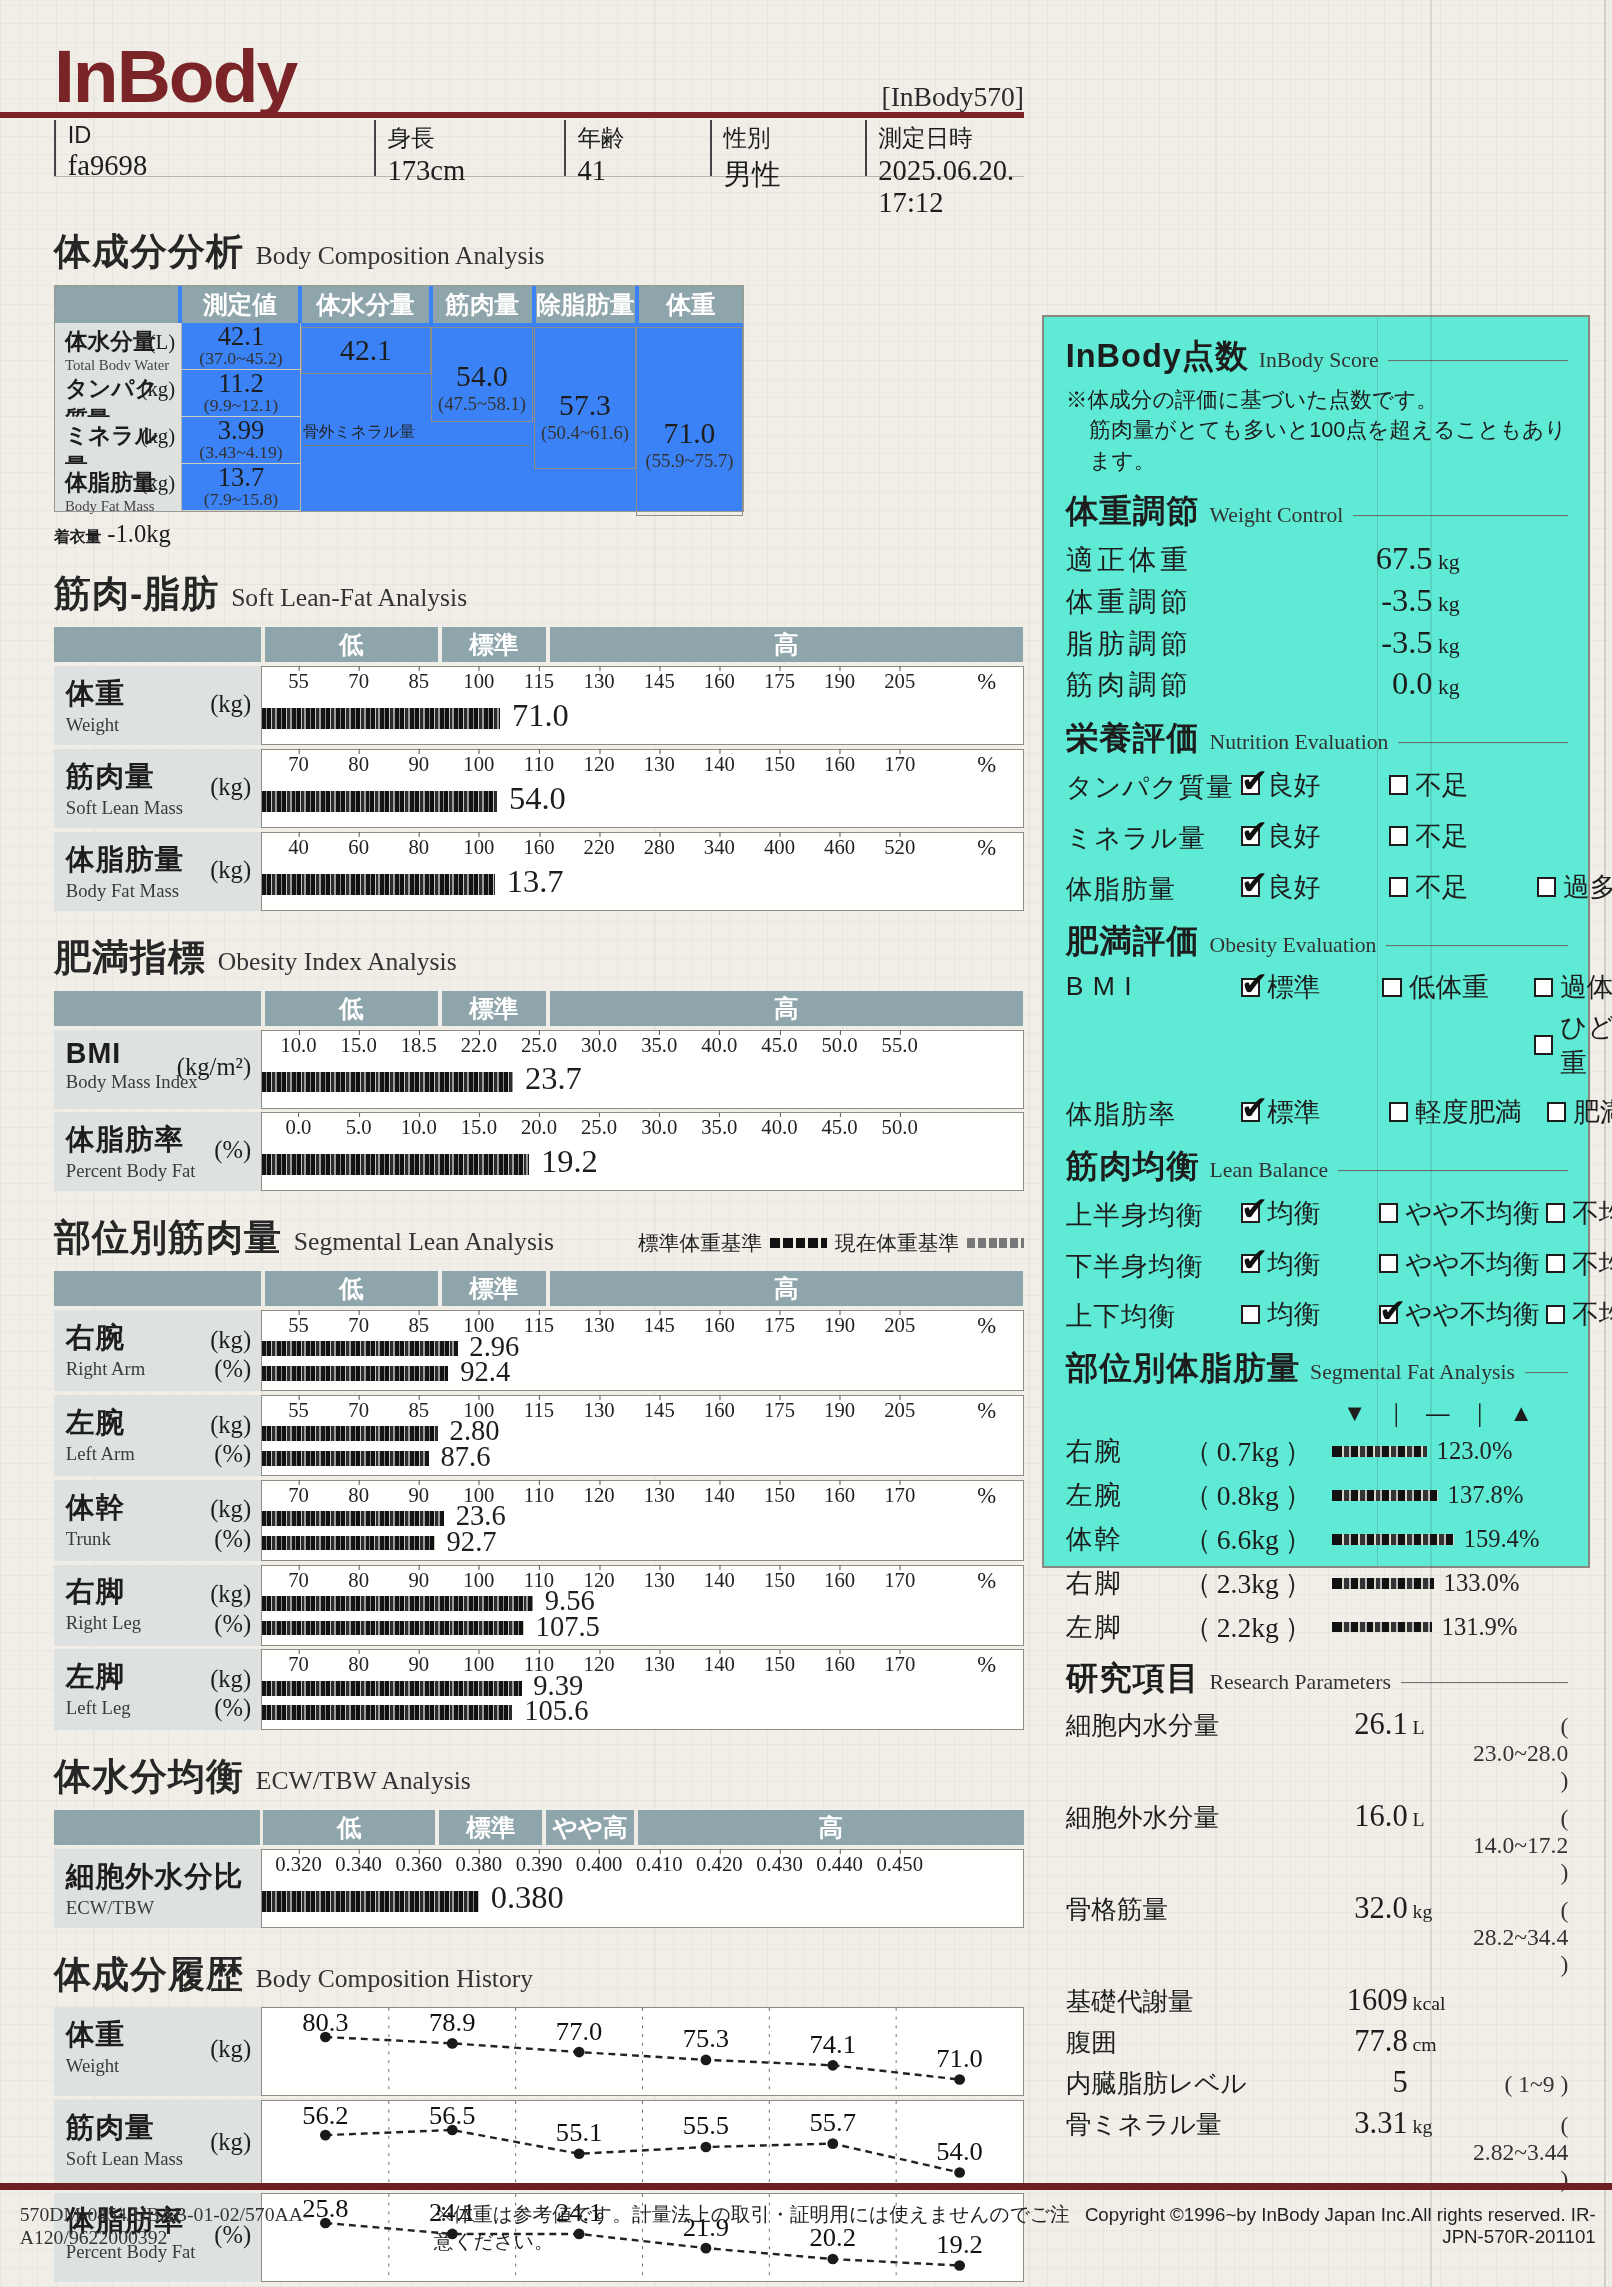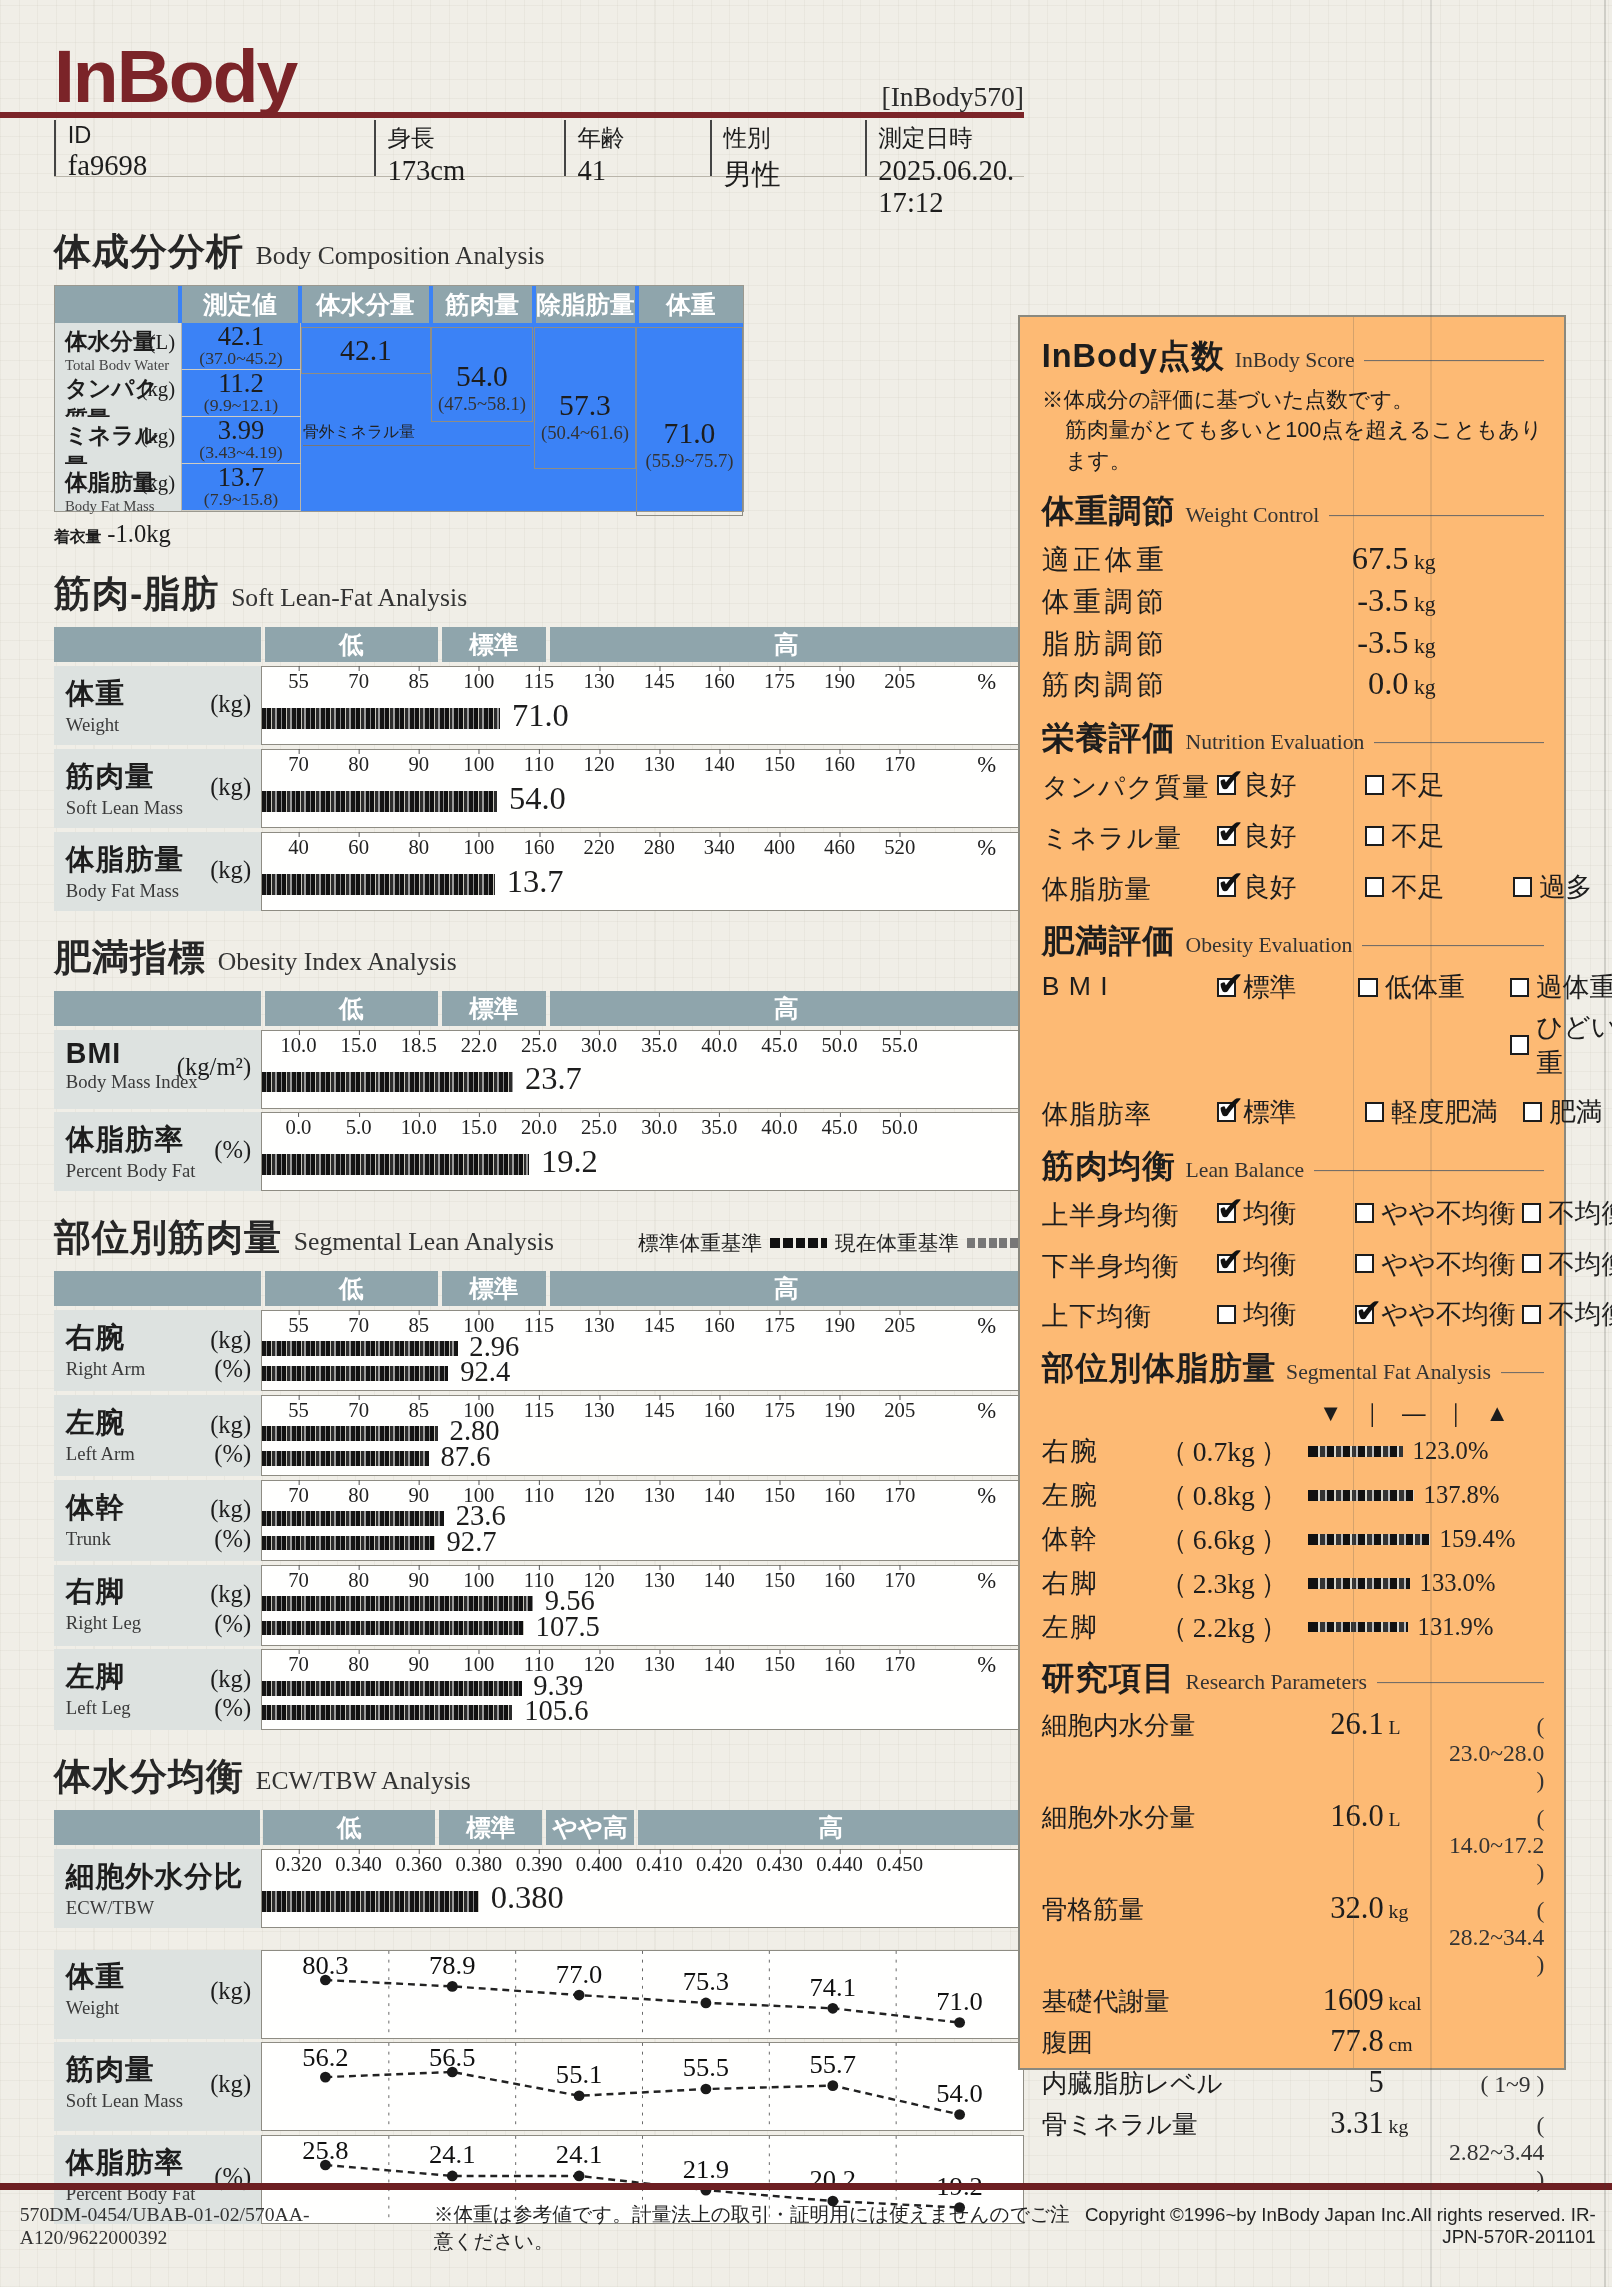--- a/index.html
+++ b/index.html
@@ -95,22 +95,22 @@
   
   .hist-row { display:flex; margin-bottom:3.9px; }
   .hist-plot { position:relative; flex:1; background:#fffffe; border:1px solid #8e8c83; }
 
   .cb { display:inline-block; width:19.7px; height:19.7px; border:2.5px solid #1c1c1c; position:relative; background:#fff; flex:none; }
   .cb.checked::after { content:"✔"; position:absolute; left:-2px; top:-15.8px; font-size:33px; color:#111; }
   .opt { display:inline-flex; align-items:center; gap:6.9px; font-size:26.6px; }
   .opt-stack { display:inline-flex; flex-direction:column; gap:3.9px; }
 
   
-  .panel { position:absolute; left:1018px; top:315px; width:548px; height:1755px;
-           background:#fdba74; border:2px solid #8a897f; padding:17.7px 19.7px 0 21.7px; }
+  .panel { position:absolute; left:1042px; top:315px; width:548px; height:1253px;
+           background:#5eead4; border:2px solid #8a897f; padding:17.7px 19.7px 0 21.7px; }
   .panel::after { content:""; position:absolute; left:333px; top:0; width:1px; height:100%; background:rgba(90,90,85,.25); }
   .r-head { display:flex; align-items:baseline; gap:9.9px; margin-bottom:5.9px; }
   .r-head .jp { font-size:32.5px; font-weight:800; letter-spacing:1px; }
   .r-head .en { font-family:"Liberation Serif",serif; font-size:21.7px; color:#333; }
   .r-head::after { content:""; flex:1; border-top:1.5px solid #666; transform:translateY(-5.9px); }
   .score-line { text-align:center; margin:2px 0 5.9px; }
   .score-val { font-family:"Liberation Serif",serif; font-size:83px; line-height:83px; }
   .score-denom { font-family:"Liberation Serif",serif; font-size:35px; }
   .score-note { font-size:21.7px; line-height:30.5px; margin-bottom:13.8px; }
   .wc-row { display:flex; align-items:baseline; margin-bottom:3.9px; }
@@ -582,20 +582,24 @@
             <span class="tick" style="left:75.9%">0.440</span>
             <span class="tick" style="left:83.8%">0.450</span>
       <div class="hbar " style="top:41px;width:28.5%"></div>
       <span class="bar-val " style="top:29.6px;left:28.5%">0.380</span>
           </div>
         </div>
       </div>
   </div>
 
   <div class="sec">
+    <div class="sec-title">
+      <span class="jp">体成分履歴</span>
+      <span class="en">Body Composition History</span>
+    </div>
     <div id="hist-body">
         <div class="hist-row">
     <div class="row-label" style="height:89px">
             <div class="rl-jp">体重</div>
             <div class="rl-en">Weight</div>
             <span class="rl-unit" style="top:27.6px">(kg)</span>
           </div>
     <div class="hist-plot" style="height:89px">
       <svg width="100%" height="100%" viewBox="0 0 773 90" preserveAspectRatio="none">
               <line x1="128.83333333333334" y1="0" x2="128.83333333333334" y2="90" stroke="#666" stroke-width="1" stroke-dasharray="3 6"></line>

